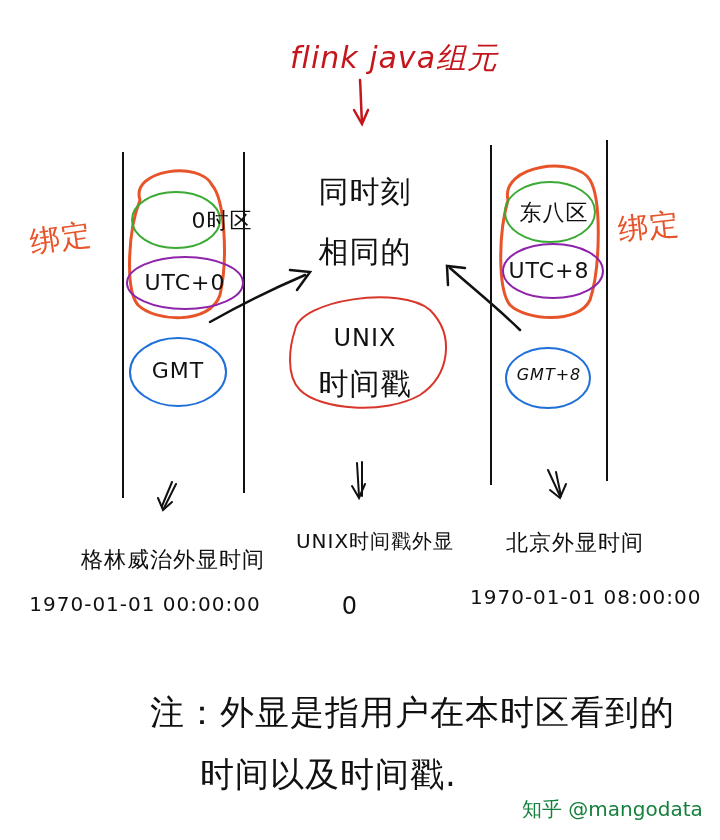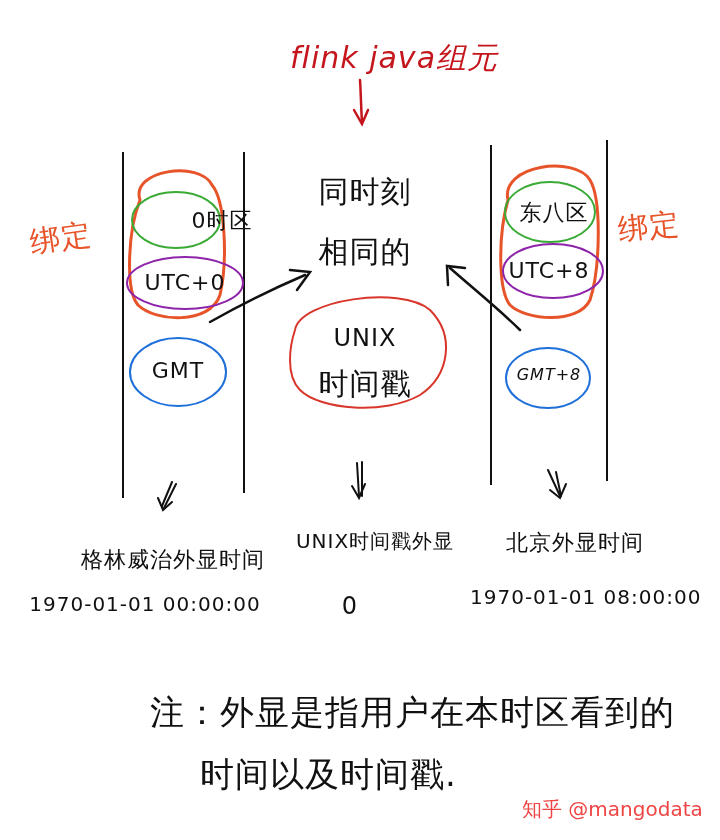--- a/index.html
+++ b/index.html
@@ -8,21 +8,21 @@
   .abs { position: absolute; }
   svg.layer { position: absolute; left: 0; top: 0; width: 720px; height: 840px; }
   .hand { font-family: "DejaVu Sans", sans-serif; color: #111; white-space: nowrap; letter-spacing: 1px; }
   .title-red { color: #c4161c; font-size: 30px; font-style: italic; }
   .center-text { font-size: 30px; text-align: center; margin-top: 24px; }
   .box-label { font-size: 22px; text-align: center; }
   .side-label { color: #e8542a; font-size: 30px; line-height: 36px; }
   .bottom-label { font-size: 22px; text-align: center; }
   .bottom-value { font-size: 20px; text-align: center; }
   .note { font-size: 34px; }
-  .watermark { color: #ef4444; font-size: 20px; }
+  .watermark { color: #15803d; font-size: 20px; }
 </style>
 </head>
 <body>
 
 <svg class="layer" viewBox="0 0 720 840">
 
   <line x1="123" y1="152" x2="123" y2="498" stroke="#111" stroke-width="2"></line>
   <line x1="244" y1="152" x2="244" y2="493" stroke="#111" stroke-width="2"></line>
   <line x1="491" y1="145" x2="491" y2="485" stroke="#111" stroke-width="2"></line>
   <line x1="607" y1="140" x2="607" y2="481" stroke="#111" stroke-width="2"></line>

